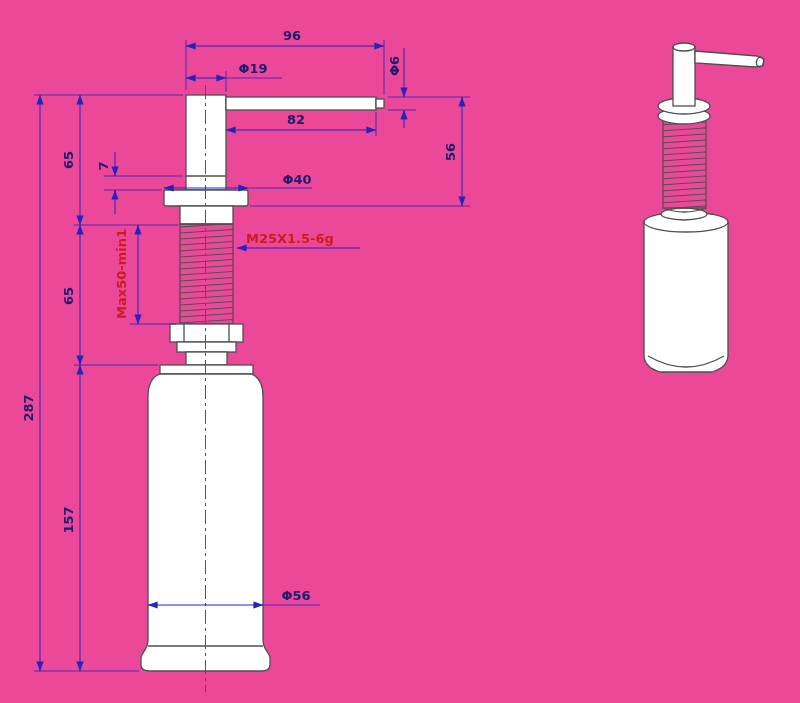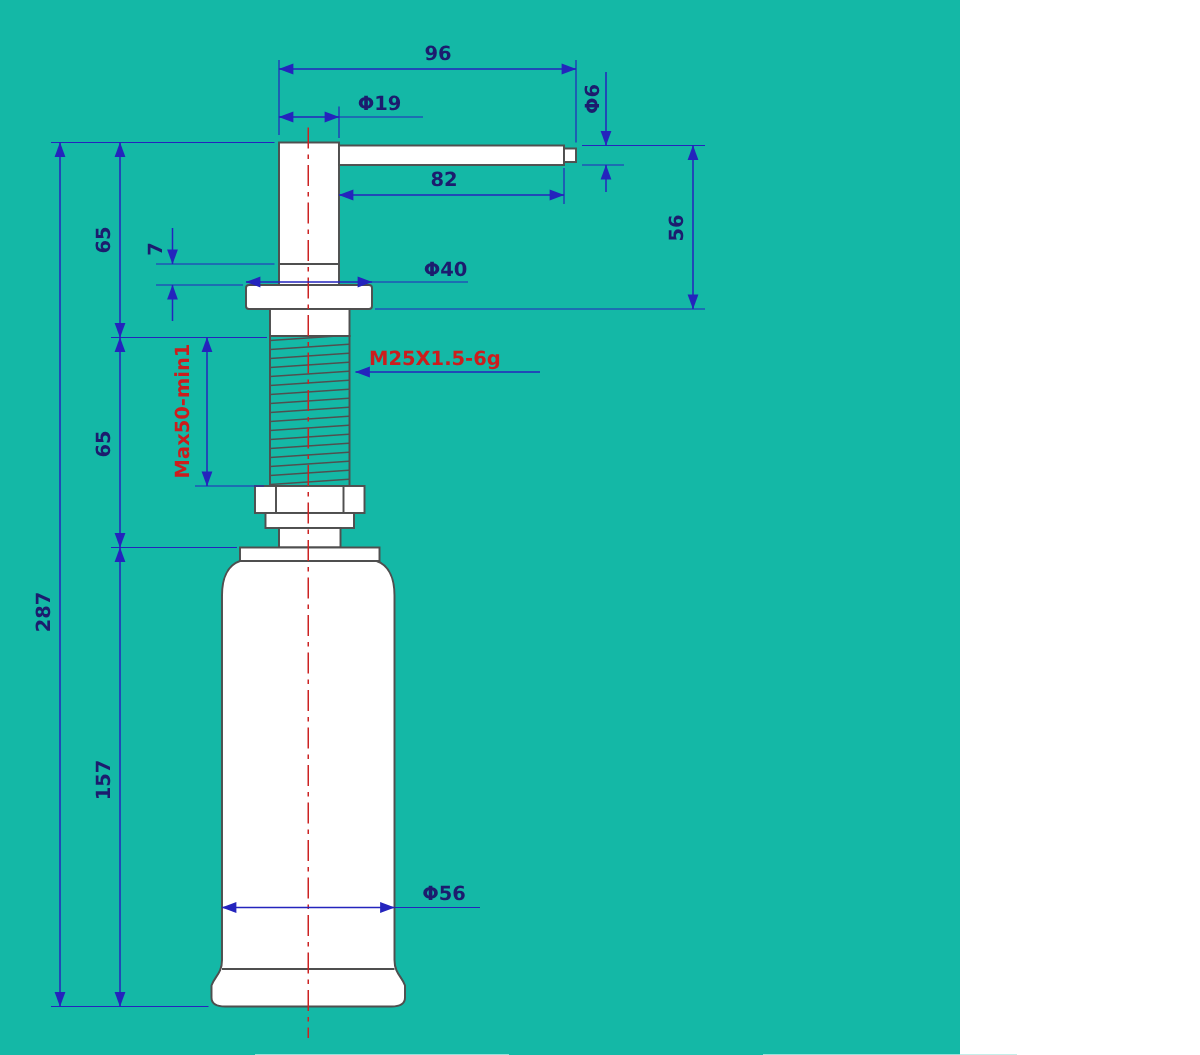--- a/index.html
+++ b/index.html
@@ -1,16 +1,16 @@
 <!DOCTYPE html>
 <html><head>
 <meta charset="utf-8">
 <style>
   html,body{margin:0;padding:0;background:#fff;}
-  .canvas{position:relative;width:640px;height:703px;background:#14b8a6;overflow:hidden;
+  .canvas{position:relative;width:800px;height:703px;background:#ec4899;overflow:hidden;
           font-family:"DejaVu Sans",sans-serif;}
   svg{display:block;}
   svg text{font-family:"DejaVu Sans",sans-serif;font-size:13px;font-weight:600;}
   .dim-text{fill:#1c1c6e;}
   .red-text{fill:#cc1d1d;}
   .dim{stroke:#2424bd;stroke-width:1;fill:none;}
   .ext{stroke:#2424bd;stroke-width:0.8;fill:none;}
   .out{stroke:#4f4f4f;stroke-width:1.3;fill:none;}
   .outf{stroke:#4f4f4f;stroke-width:1.3;fill:#ffffff;}
   .center{stroke:#cc2222;stroke-width:1;stroke-dasharray:14 4 3 4;fill:none;}

